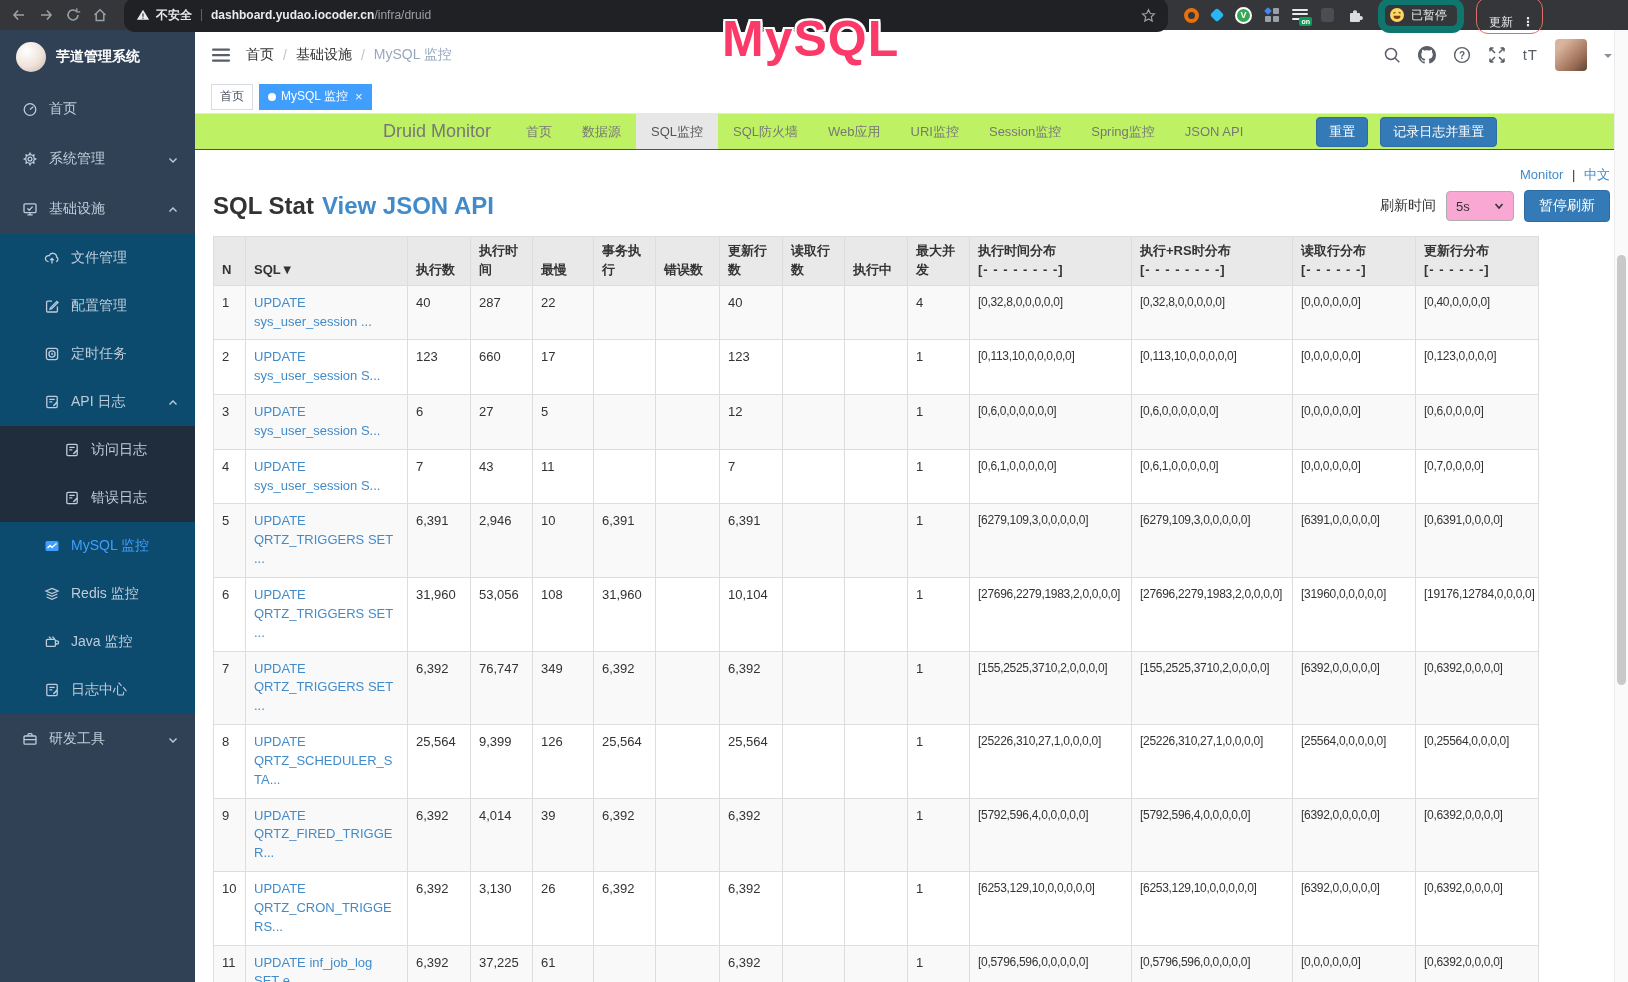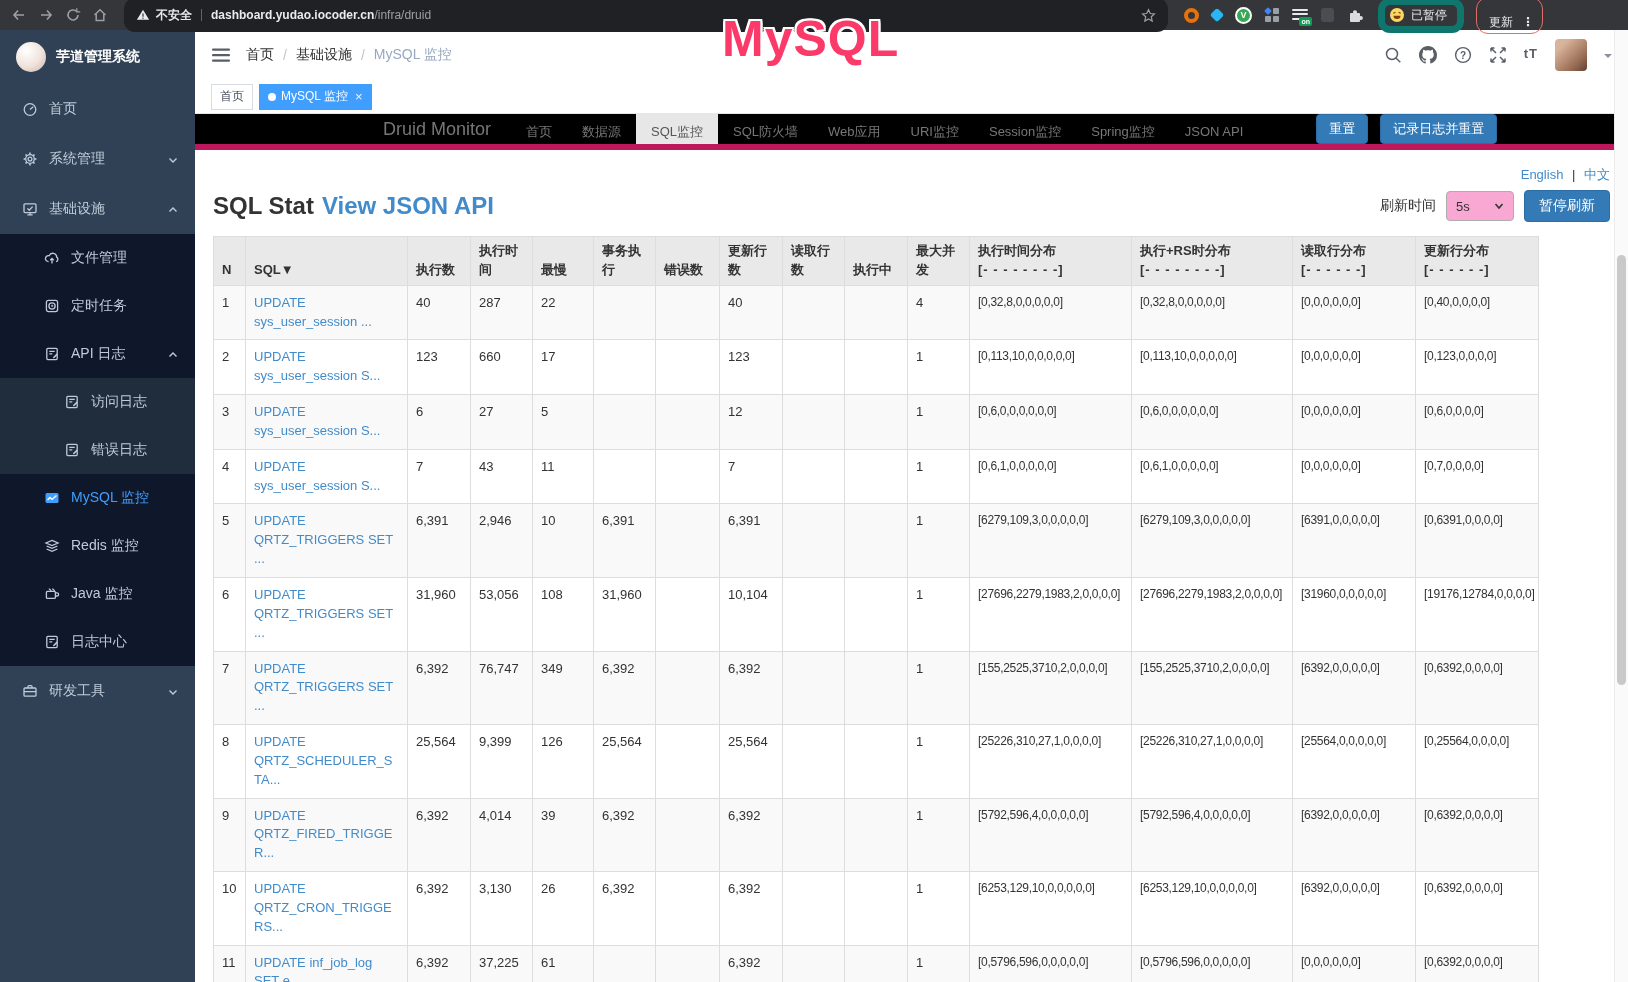--- a/index.html
+++ b/index.html
@@ -42,51 +42,51 @@
   
   .app { position:absolute; top:30px; left:0; right:0; bottom:0; display:flex; }
   .sidebar { width:195px; background:#304156; flex:none; overflow:hidden; }
   .logo-row { height:54px; display:flex; align-items:center; gap:10px; padding-left:16px; }
   .logo-avatar { width:30px; height:30px; border-radius:50%; background:radial-gradient(circle at 35% 30%,#ffffff,#efe2da 55%,#c9b2a6); flex:none; }
   .logo-title { color:#fff; font-size:14px; font-weight:700; white-space:nowrap; }
   .side-item { height:50px; display:flex; align-items:center; color:#bfcbd9; font-size:14px; cursor:pointer; position:relative; white-space:nowrap; }
   .si-icon { width:16px; height:16px; margin-right:11px; flex:none; display:inline-flex; }
   .si-icon svg { width:16px; height:16px; }
   .lvl1 { padding-left:22px; }
-  .lvl2 { padding-left:44px; background:#0f172a; height:48px; }
+  .lvl2 { padding-left:44px; background:#0c4a6e; height:48px; }
   .lvl3 { padding-left:64px; background:#1f2d3d; height:48px; }
   .side-item.active { color:#409eff; }
   .arrow { position:absolute; right:16px; width:12px; height:12px; color:#bfcbd9; }
   .arrow svg { width:12px; height:12px; }
 
   .main { flex:1; display:flex; flex-direction:column; min-width:0; background:#fff; }
 
   
   .navbar { height:50px; display:flex; align-items:center; padding:0 16px; flex:none; }
   .hamburger { width:20px; height:20px; margin-right:15px; cursor:pointer; color:#5a5e66; }
   .breadcrumb { font-size:14px; display:flex; gap:9px; align-items:center; }
   .crumb { color:#303133; cursor:pointer; }
   .crumb.muted { color:#97a8be; cursor:default; }
   .crumb-sep { color:#c0c4cc; }
   .nav-right { margin-left:auto; display:flex; align-items:center; gap:17px; }
   .hicon { width:18px; height:18px; color:#5a5e66; cursor:pointer; display:inline-flex; }
   .hicon svg { width:18px; height:18px; }
-  .ticon { width:auto; font-size:13px; font-weight:700; letter-spacing:1px; }
+  .ticon { width:auto; font-size:15px; font-weight:400; letter-spacing:1px; }
   .avatar { width:32px; height:32px; border-radius:4px; background:linear-gradient(135deg,#d9b49c 20%,#9c6f56 70%,#5f4334); cursor:pointer; }
   .caret { width:0; height:0; border:4px solid transparent; border-top-color:#8c939d; margin-top:6px; cursor:pointer; }
 
   
   .tags-bar { height:34px; display:flex; align-items:center; gap:6px; padding:0 16px; background:#fff; border-bottom:1px solid #e4e7ed; box-shadow:0 1px 2px rgba(0,0,0,.04); flex:none; }
   .tag { height:26px; display:flex; align-items:center; padding:0 8px; border:1px solid #d8dce5; background:#fff; color:#495060; font-size:12px; gap:5px; cursor:pointer; }
   .tag.active { background:#409eff; border-color:#409eff; color:#fff; }
   .tag .dot { width:8px; height:8px; border-radius:50%; background:#fff; }
   .tag .close { font-size:13px; margin-left:2px; opacity:.9; }
 
   
-  .druid-nav { height:36px; background:#000000; border-bottom:6px solid #be185d; display:flex; align-items:center; flex:none; }
+  .druid-nav { height:36px; background:#bef264; border-bottom:1px solid #be185d; display:flex; align-items:center; flex:none; }
   .brand { font-size:18px; color:#777; margin-left:188px; margin-right:20px; cursor:pointer; white-space:nowrap; }
   .druid-links { display:flex; height:100%; }
   .dlink { padding:0 15px; line-height:35px; font-size:13px; color:#777; cursor:pointer; white-space:nowrap; }
   .dlink.active { background:#e7e7e7; color:#555; }
   .dbtn { background:#337ab7; border:1px solid #2e6da4; color:#fff; font-size:13px; border-radius:4px; height:30px; padding:0 12px; cursor:pointer; font-family:inherit; white-space:nowrap; }
   .dbtn.reset { margin-left:58px; }
   .dbtn.logreset { margin-left:12px; }
 
   
   .content { flex:1; padding:0 18px; overflow:hidden; background:#fff; }
@@ -251,20 +251,29 @@
             <svg viewBox="0 0 16 16" fill="none" stroke="currentColor" stroke-width="1.3">
               <path d="M4.6 11.6 A3 3 0 1 1 5.2 5.7 A3.9 3.9 0 0 1 12.7 7.1 A2.5 2.5 0 0 1 12.1 11.6"></path>
               <path d="M8 13.4 V8.6 M6.2 10.2 L8 8.4 L9.8 10.2"></path>
             </svg>
           </span>
           <span>文件管理</span>
         </div>
         <div class="side-item lvl2">
           <span class="si-icon">
             <svg viewBox="0 0 16 16" fill="none" stroke="currentColor" stroke-width="1.3">
+              <path d="M13.4 8.6 V13 a1 1 0 0 1 -1 1 H3.6 a1 1 0 0 1 -1 -1 V4.2 a1 1 0 0 1 1 -1 H8"></path>
+              <path d="M6.6 9.6 L12.9 3.3 L14 4.4 L7.7 10.7 L6 11.2 Z"></path>
+            </svg>
+          </span>
+          <span>配置管理</span>
+        </div>
+        <div class="side-item lvl2">
+          <span class="si-icon">
+            <svg viewBox="0 0 16 16" fill="none" stroke="currentColor" stroke-width="1.3">
               <rect x="2.4" y="2.4" width="11.2" height="11.2" rx="2"></rect>
               <circle cx="8" cy="8" r="3.1"></circle>
               <path d="M8 6.7 V8.1 H9.2"></path>
             </svg>
           </span>
           <span>定时任务</span>
         </div>
         <div class="side-item lvl2">
           <span class="si-icon">
             <svg viewBox="0 0 16 16" fill="none" stroke="currentColor" stroke-width="1.3">
@@ -418,21 +427,21 @@
           <span class="dlink">Session监控</span>
           <span class="dlink">Spring监控</span>
           <span class="dlink">JSON API</span>
         </nav>
       <button class="dbtn reset">重置</button>
       <button class="dbtn logreset">记录日志并重置</button>
     </div>
 
     <div class="content">
       <div class="lang-row">
-        <a>English</a>
+        <a>Monitor</a>
         <span class="lang-sep">|</span>
         <a>中文</a>
       </div>
 
       <div class="title-row">
         <h2><span>SQL Stat</span><a class="title-link">View JSON API</a></h2>
         <div class="refresh-group">
           <span class="refresh-label">刷新时间</span>
           <div class="select">
             <span>5s</span>

